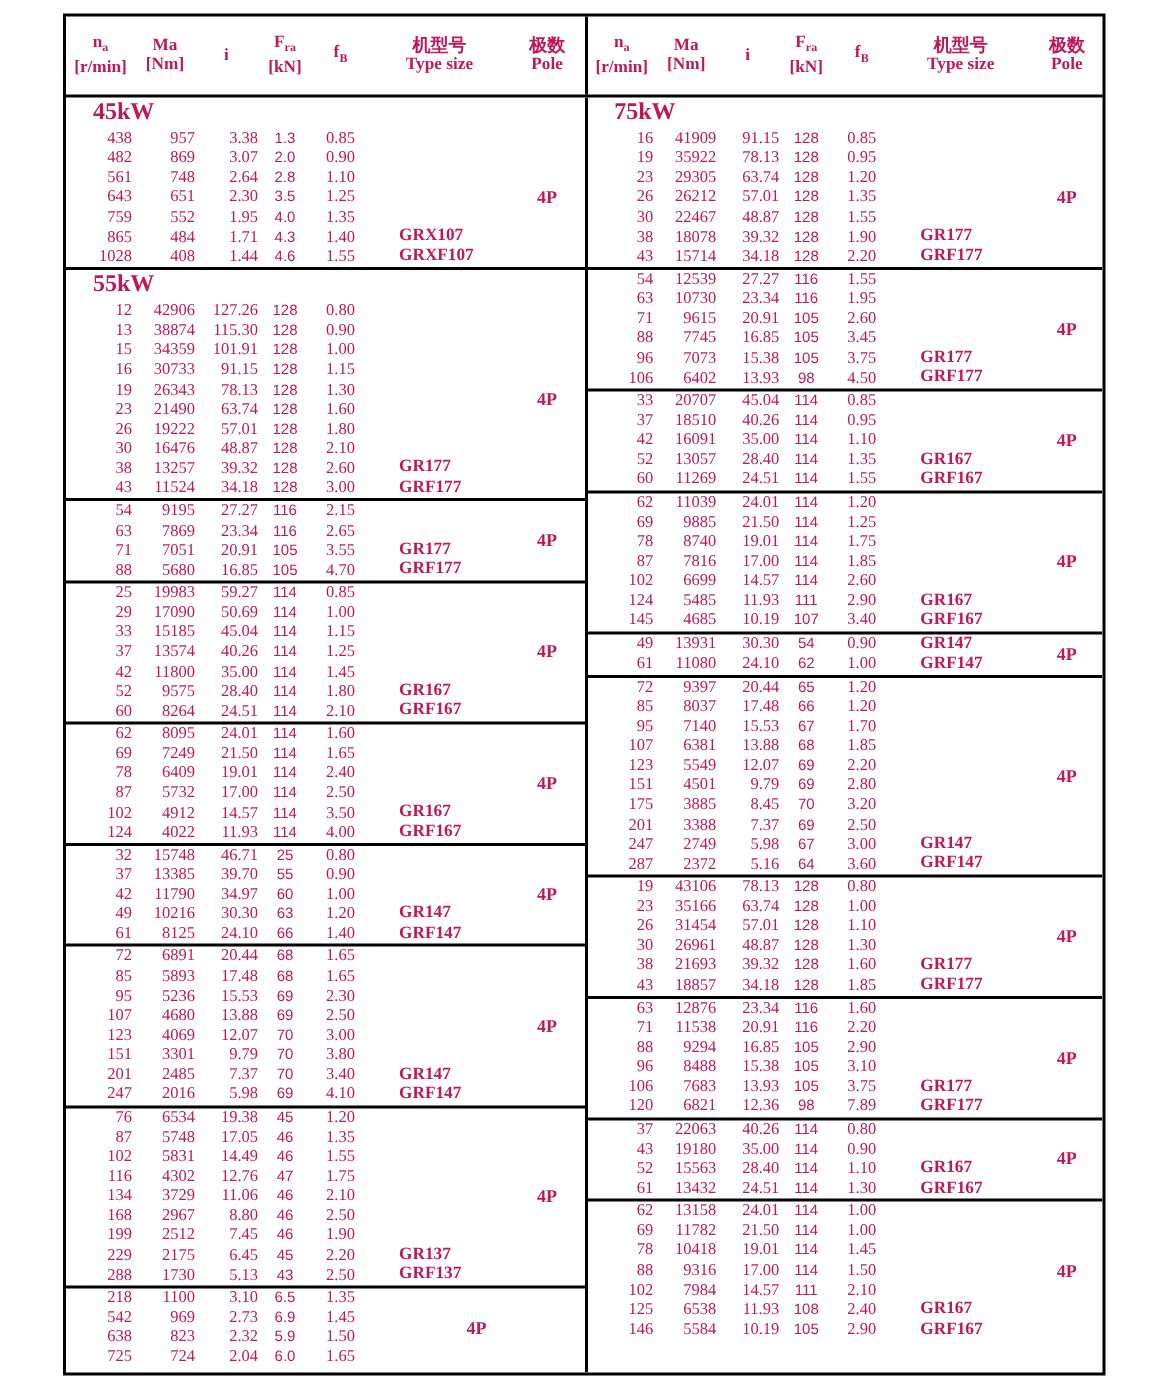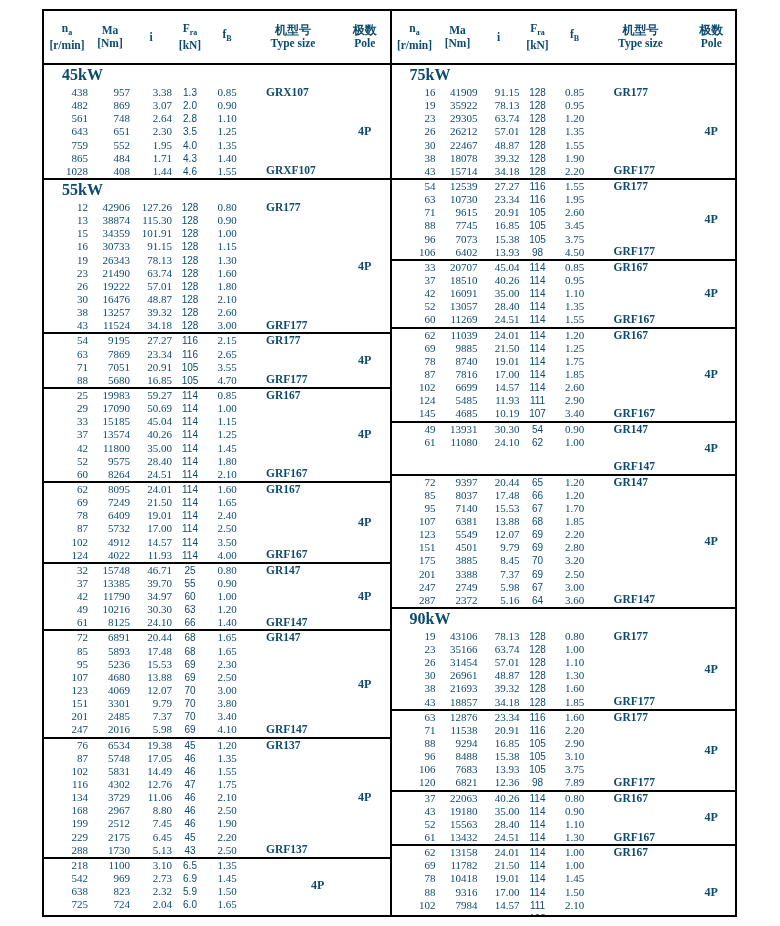--- a/index.html
+++ b/index.html
@@ -1,17 +1,17 @@
 <!DOCTYPE html>
 <html><head>
 <meta charset="utf-8">
 <style>
   html,body{margin:0;padding:0;background:#ffffff;}
   .page{position:relative;width:780px;height:926px;background:#ffffff;overflow:hidden;
-        font-family:"Liberation Serif", serif;color:#0c4a6e;}
+        font-family:"Liberation Serif", serif;color:#be185d;}
   .gearbox-table{position:absolute;left:42px;top:9px;width:695px;height:908px;
         border:2px solid #000;box-sizing:border-box;display:flex;flex-direction:column;}
   .header-row{display:flex;height:52px;border-bottom:2px solid #000;box-sizing:content-box;flex:0 0 auto;}
   .table-body{flex:1;display:flex;overflow:hidden;}
   .half{width:50%;box-sizing:border-box;overflow:hidden;}
   .half-r{border-left:2px solid #000;}
   .half-header{width:50%;display:flex;box-sizing:border-box;}
   
   .hcell{display:flex;flex-direction:column;justify-content:center;align-items:center;
          font-weight:bold;font-size:11.5px;line-height:13px;text-align:center;}
@@ -26,22 +26,22 @@
   .group{display:flex;box-sizing:border-box;}
   .group + .group{border-top:2px solid #000;}
   .rows-col{width:202px;flex:0 0 auto;}
   .row{display:flex;height:13.15px;line-height:13.3px;font-size:11px;}
   .c{box-sizing:border-box;}
   .c-na{width:46px;text-align:right;padding-right:2px;}
   .c-ma{width:40px;text-align:right;}
   .c-i{width:42px;text-align:right;}
   .c-fra{width:36px;text-align:center;font-family:"Liberation Sans",sans-serif;font-size:10px;}
   .c-fb{width:38px;text-align:center;}
-  .type-col{width:94px;flex:0 0 auto;display:flex;flex-direction:column;justify-content:space-between;
-            padding-left:20px;box-sizing:border-box;font-weight:bold;font-size:11.5px;line-height:13.5px;gap:24px;}
+  .type-col{width:94px;flex:0 0 auto;display:flex;flex-direction:column;justify-content:flex-end;
+            padding-left:20px;box-sizing:border-box;font-weight:bold;font-size:11.5px;line-height:13.5px;}
   .pole-col{flex:1;display:flex;align-items:center;justify-content:center;
             font-weight:bold;font-size:12px;}
 </style>
 </head>
 <body>
 
 <div class="page">
   <div class="gearbox-table">
     <div class="header-row">
       <div class="half-header">
@@ -918,21 +918,20 @@
                 </div>
               </div>
               <div class="type-col">
                 <div class="type-line">GR147</div>
                 <div class="type-line">GRF147</div>
               </div>
               <div class="pole-col">4P</div>
             </div>
           </div>
           <div class="section">
-            <div class="section-title">90kW</div>
             <div class="group">
               <div class="rows-col">
                 <div class="row">
                   <div class="c c-na">19</div>
                   <div class="c c-ma">43106</div>
                   <div class="c c-i">78.13</div>
                   <div class="c c-fra">128</div>
                   <div class="c c-fb">0.80</div>
                 </div>
                 <div class="row">

